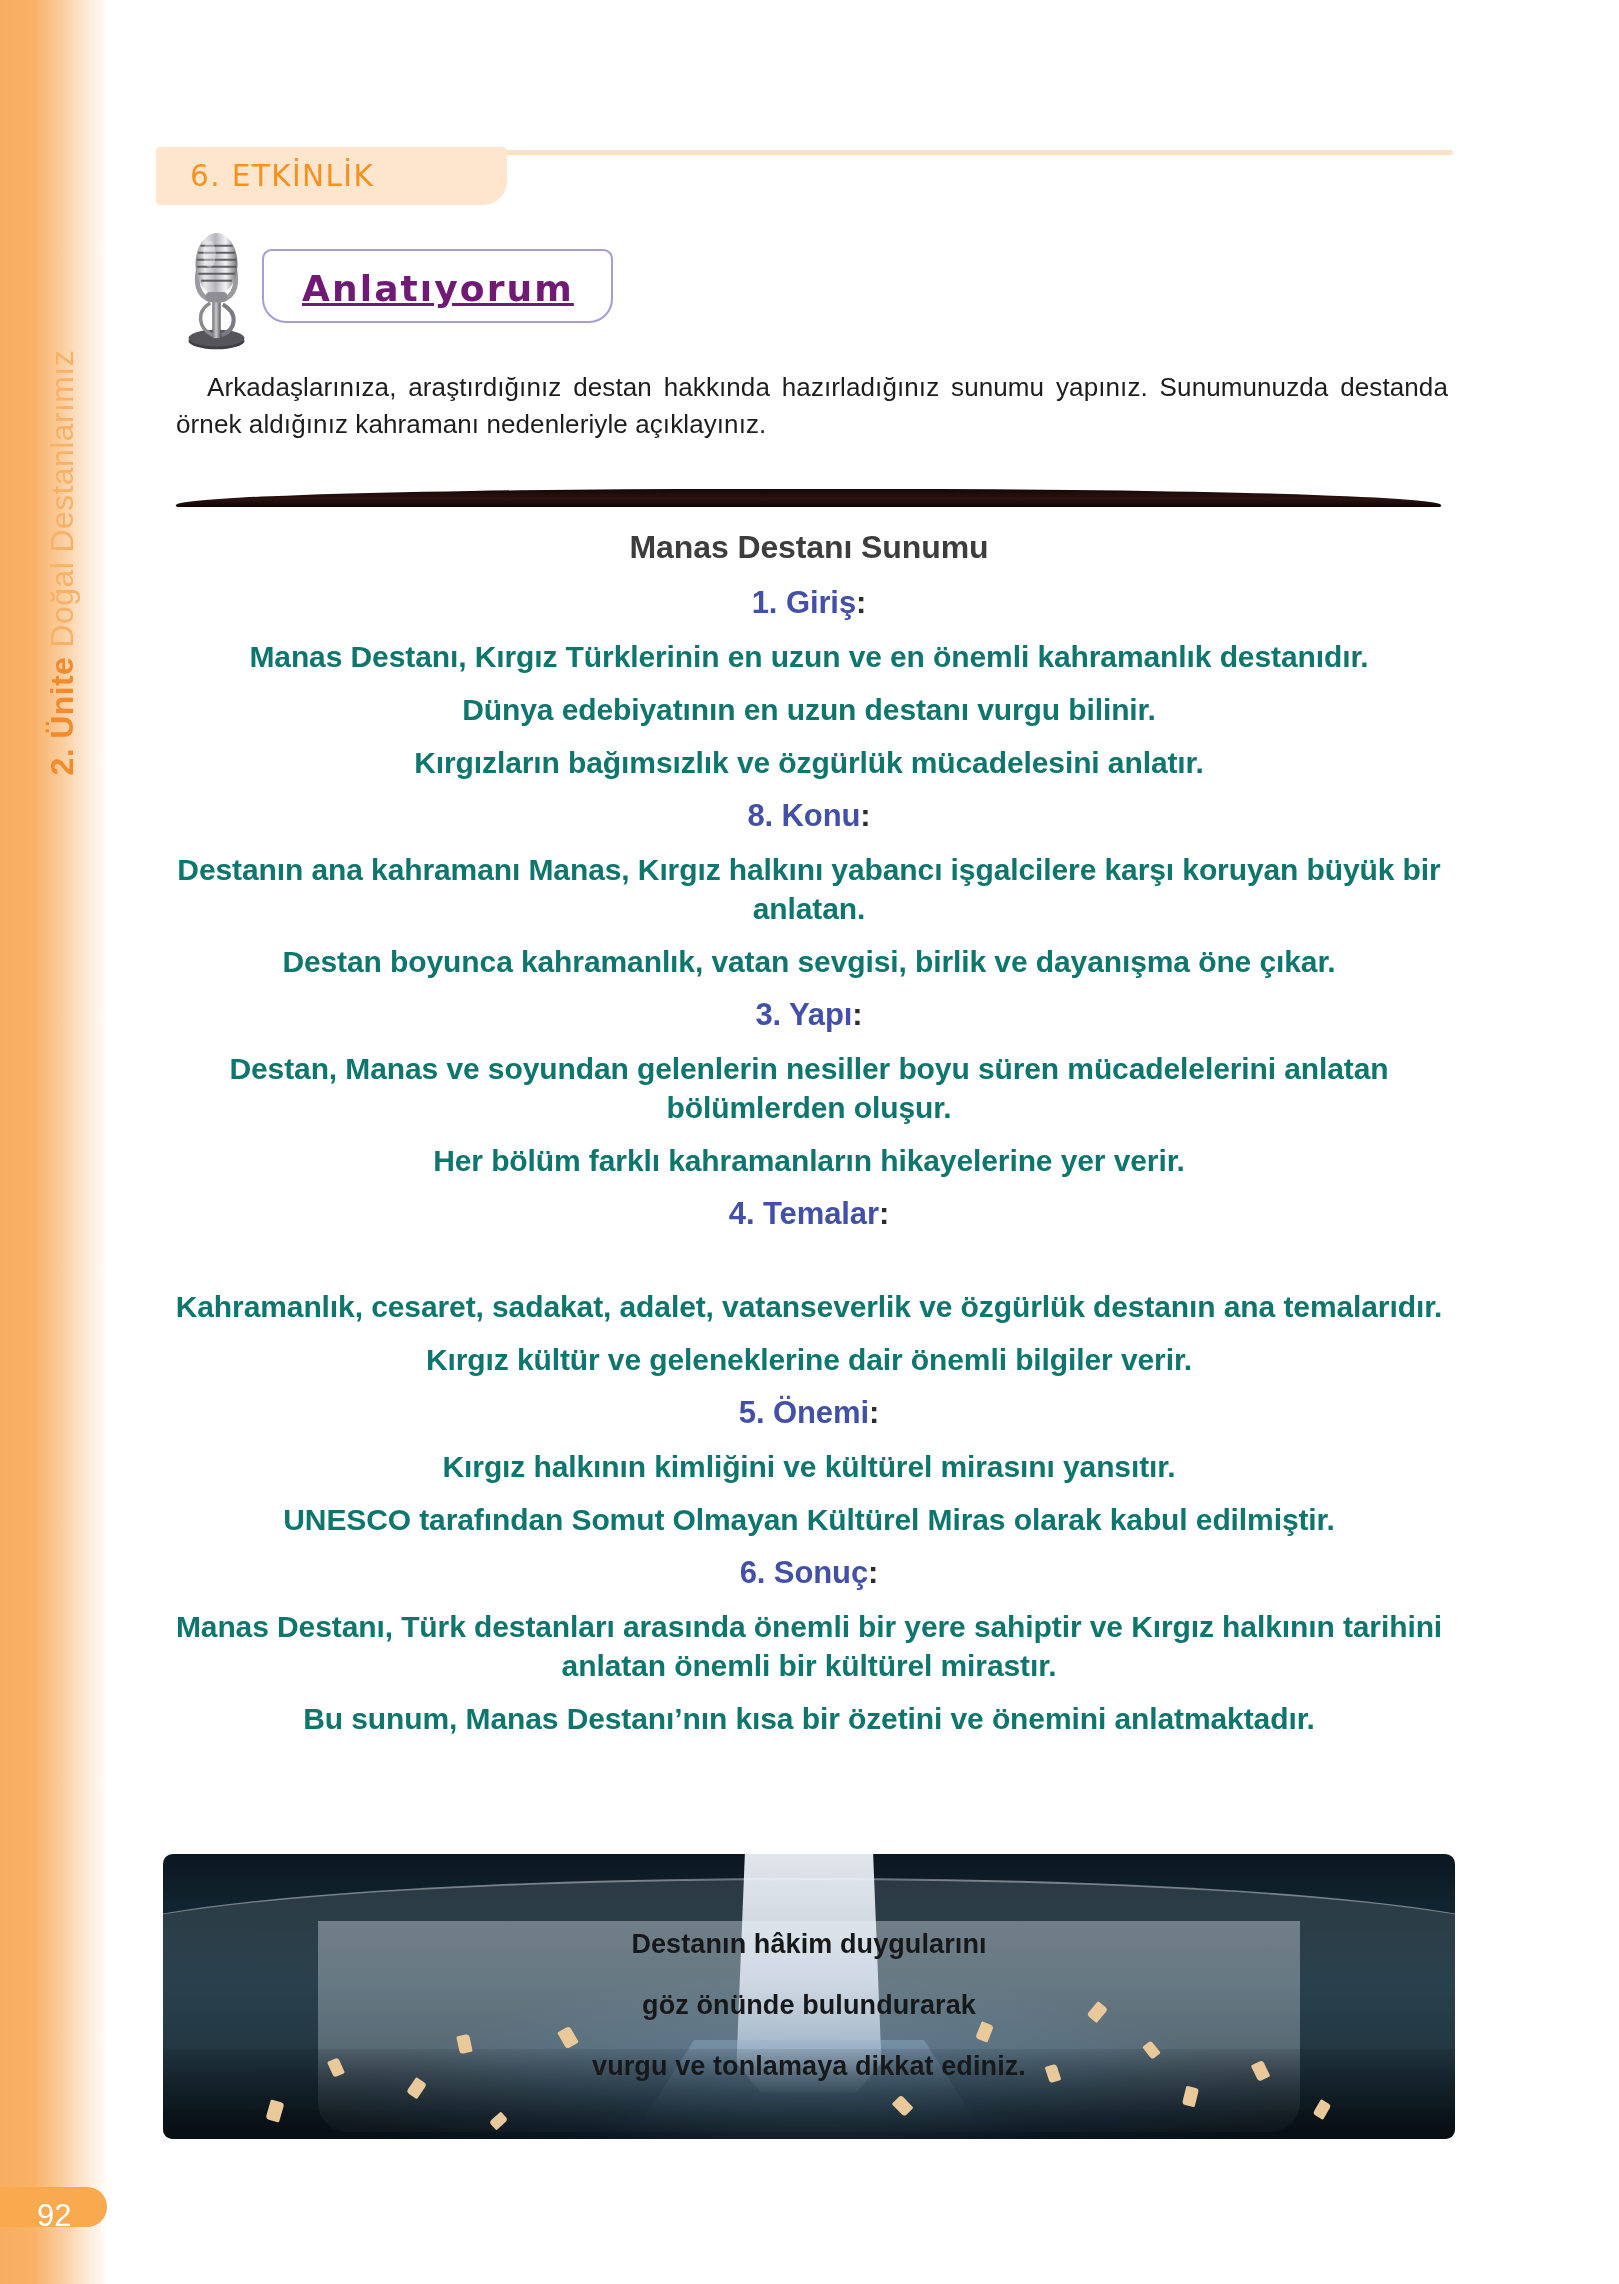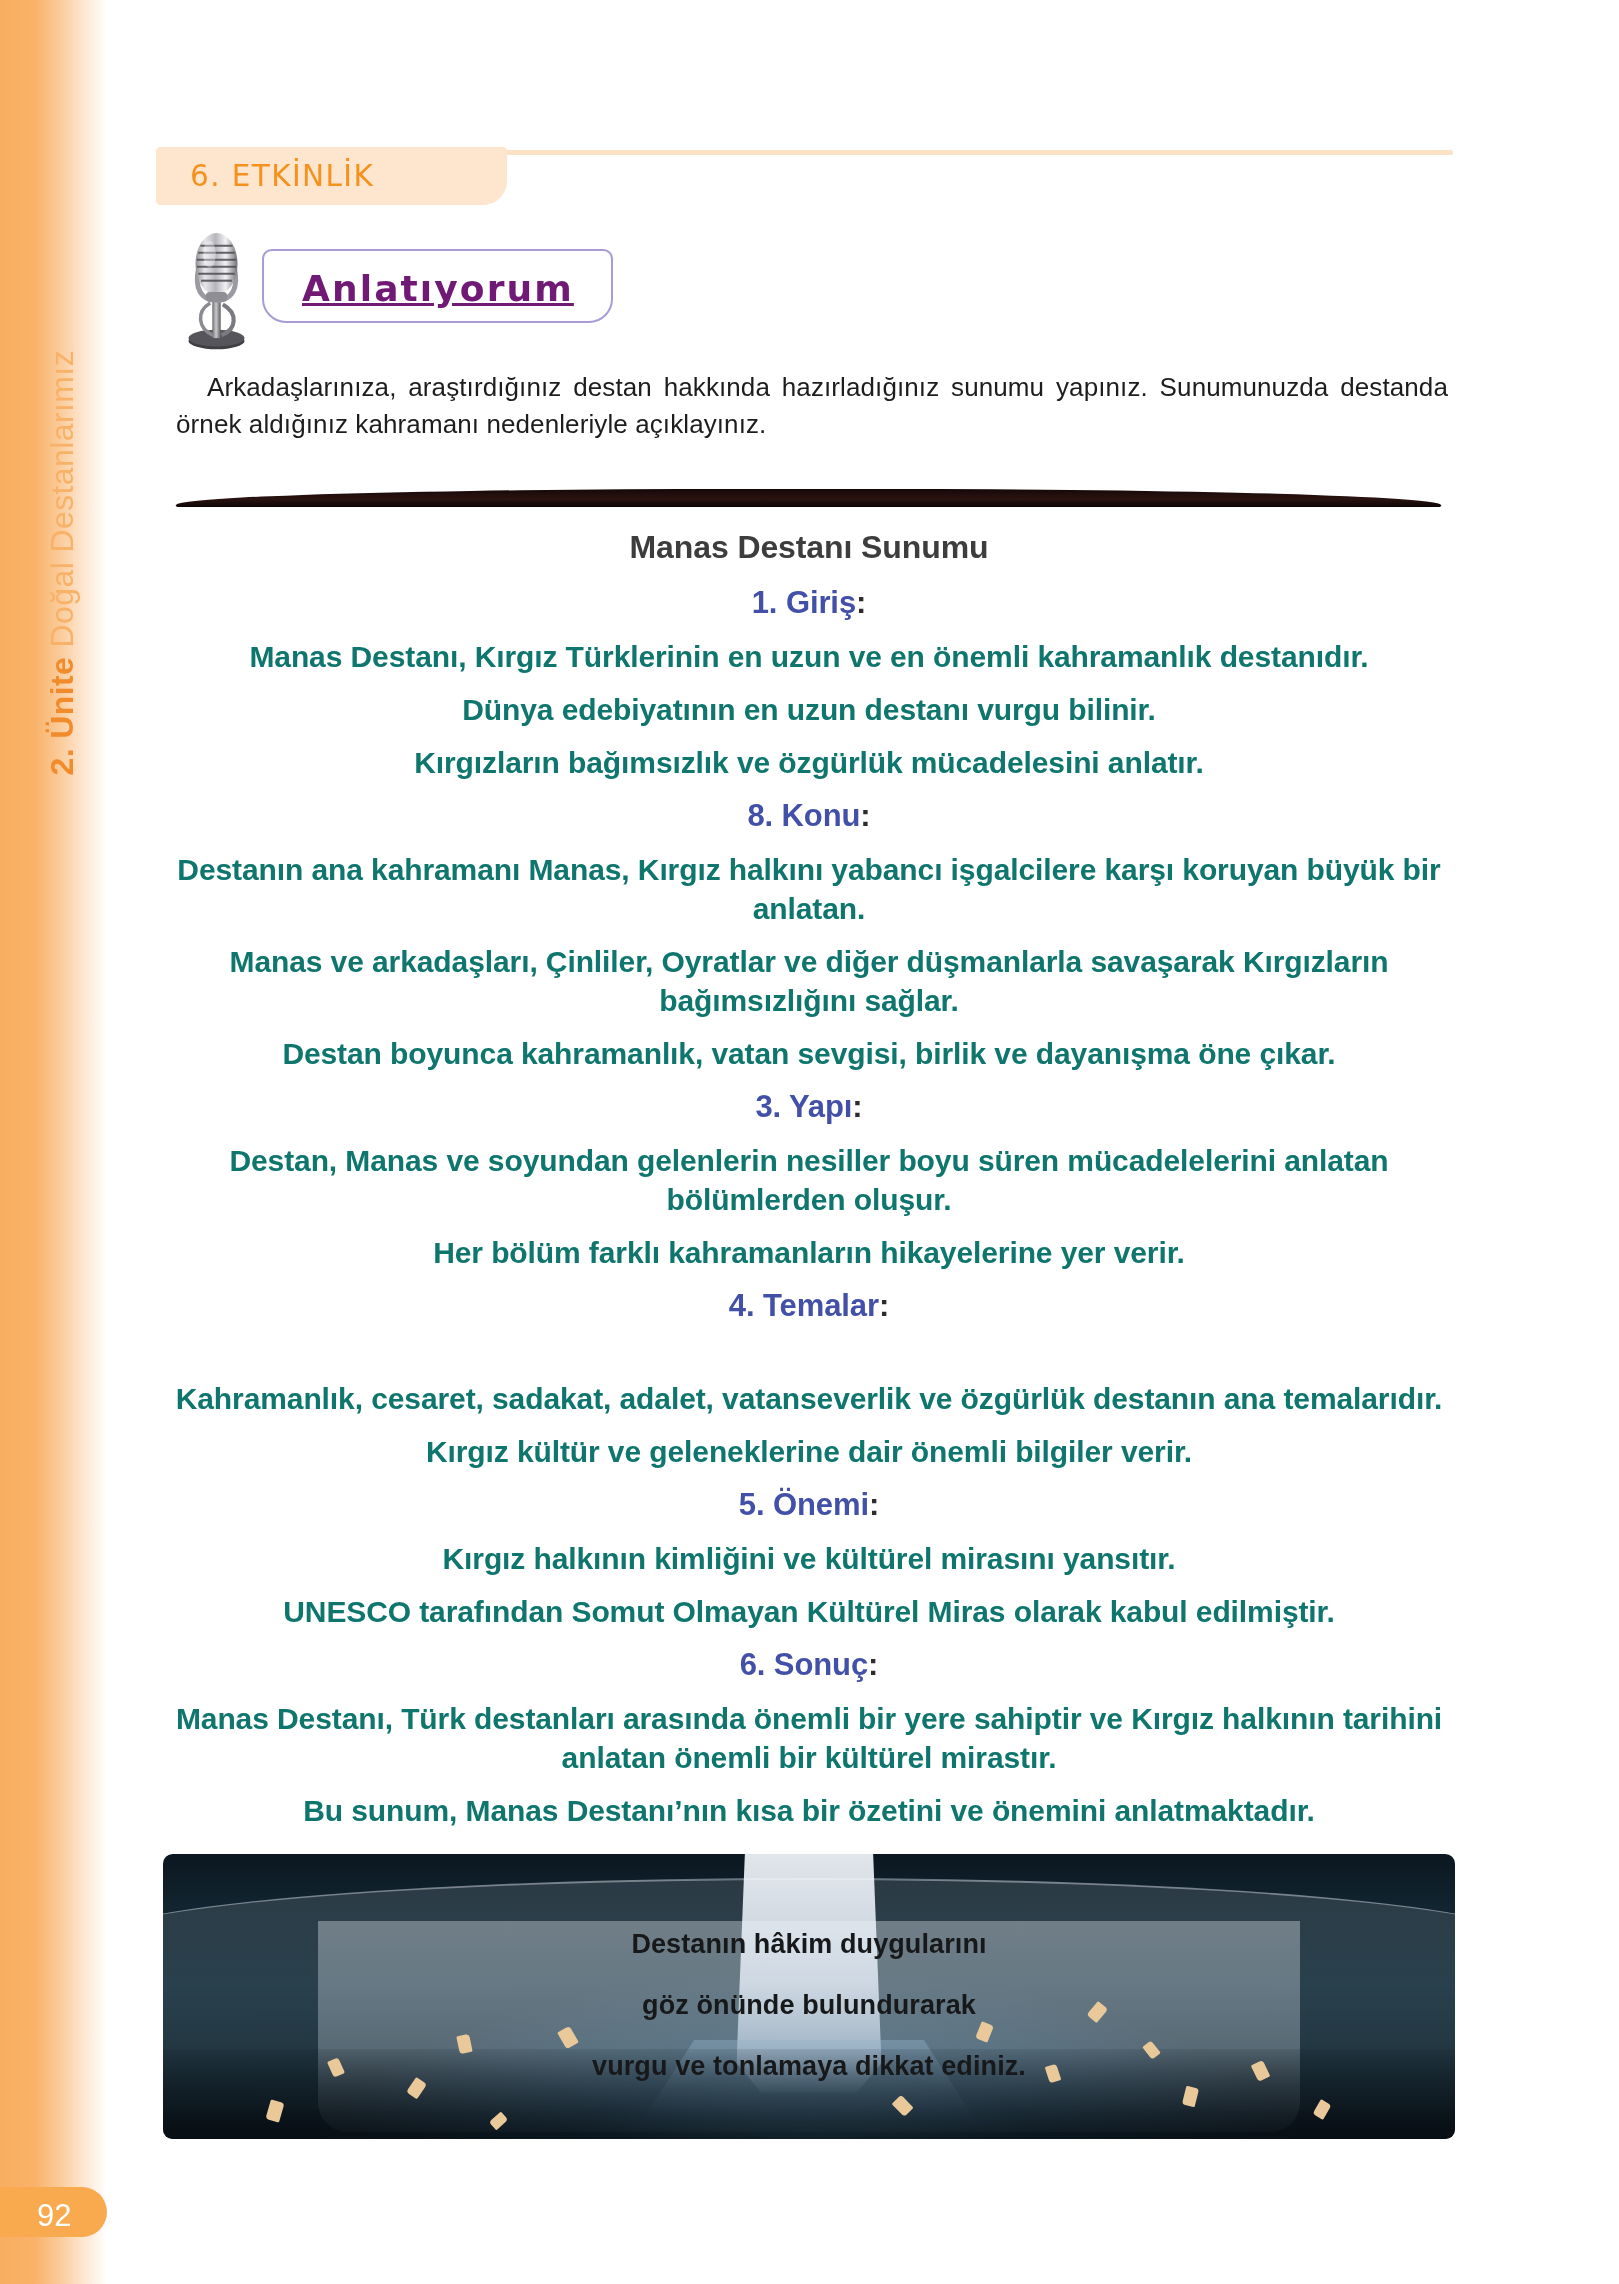--- a/index.html
+++ b/index.html
@@ -250,21 +250,21 @@
     letter-spacing: 0.1px;
     z-index: 8;
   }
 
   
   .page-num {
     position: absolute;
     left: 0;
     top: 2187px;
     width: 107px;
-    height: 50px;
+    height: 40px;
     background: #F9A94E;
     border-radius: 0 29.5px 29.5px 0;
   }
   .page-num span {
     position: absolute;
     left: 37px; top: 11.2px;
     font-size: 31px;
     color: #ffffff;
     font-family: "Liberation Sans", sans-serif;
   }
@@ -337,21 +337,20 @@
 
   <div class="slide">
     <div class="s-line s-title">Manas Destanı Sunumu</div>
     <div id="slide-lines">
         <div class="s-line s-head"><span>1. Giriş</span><span class="punc">:</span></div>
         <div class="s-line s-body">Manas Destanı, Kırgız Türklerinin en uzun ve en önemli kahramanlık destanıdır.</div>
         <div class="s-line s-body">Dünya edebiyatının en uzun destanı vurgu bilinir.</div>
         <div class="s-line s-body">Kırgızların bağımsızlık ve özgürlük mücadelesini anlatır.</div>
         <div class="s-line s-head"><span>8. Konu</span><span class="punc">:</span></div>
         <div class="s-line s-body">Destanın ana kahramanı Manas, Kırgız halkını yabancı işgalcilere karşı koruyan büyük bir anlatan.</div>
-        <div class="s-line s-body">Manas ve arkadaşları, Çinliler, Oyratlar ve diğer düşmanlarla savaşarak Kırgızların bağımsızlığını sağlar.</div>
         <div class="s-line s-body">Destan boyunca kahramanlık, vatan sevgisi, birlik ve dayanışma öne çıkar.</div>
         <div class="s-line s-head"><span>3. Yapı</span><span class="punc">:</span></div>
         <div class="s-line s-body">Destan, Manas ve soyundan gelenlerin nesiller boyu süren mücadelelerini anlatan bölümlerden oluşur.</div>
         <div class="s-line s-body">Her bölüm farklı kahramanların hikayelerine yer verir.</div>
         <div class="s-line s-head"><span>4. Temalar</span><span class="punc">:</span></div>
         <div class="s-gap"></div>
         <div class="s-line s-body">Kahramanlık, cesaret, sadakat, adalet, vatanseverlik ve özgürlük destanın ana temalarıdır.</div>
         <div class="s-line s-body">Kırgız kültür ve geleneklerine dair önemli bilgiler verir.</div>
         <div class="s-line s-head"><span>5. Önemi</span><span class="punc">:</span></div>
         <div class="s-line s-body">Kırgız halkının kimliğini ve kültürel mirasını yansıtır.</div>

